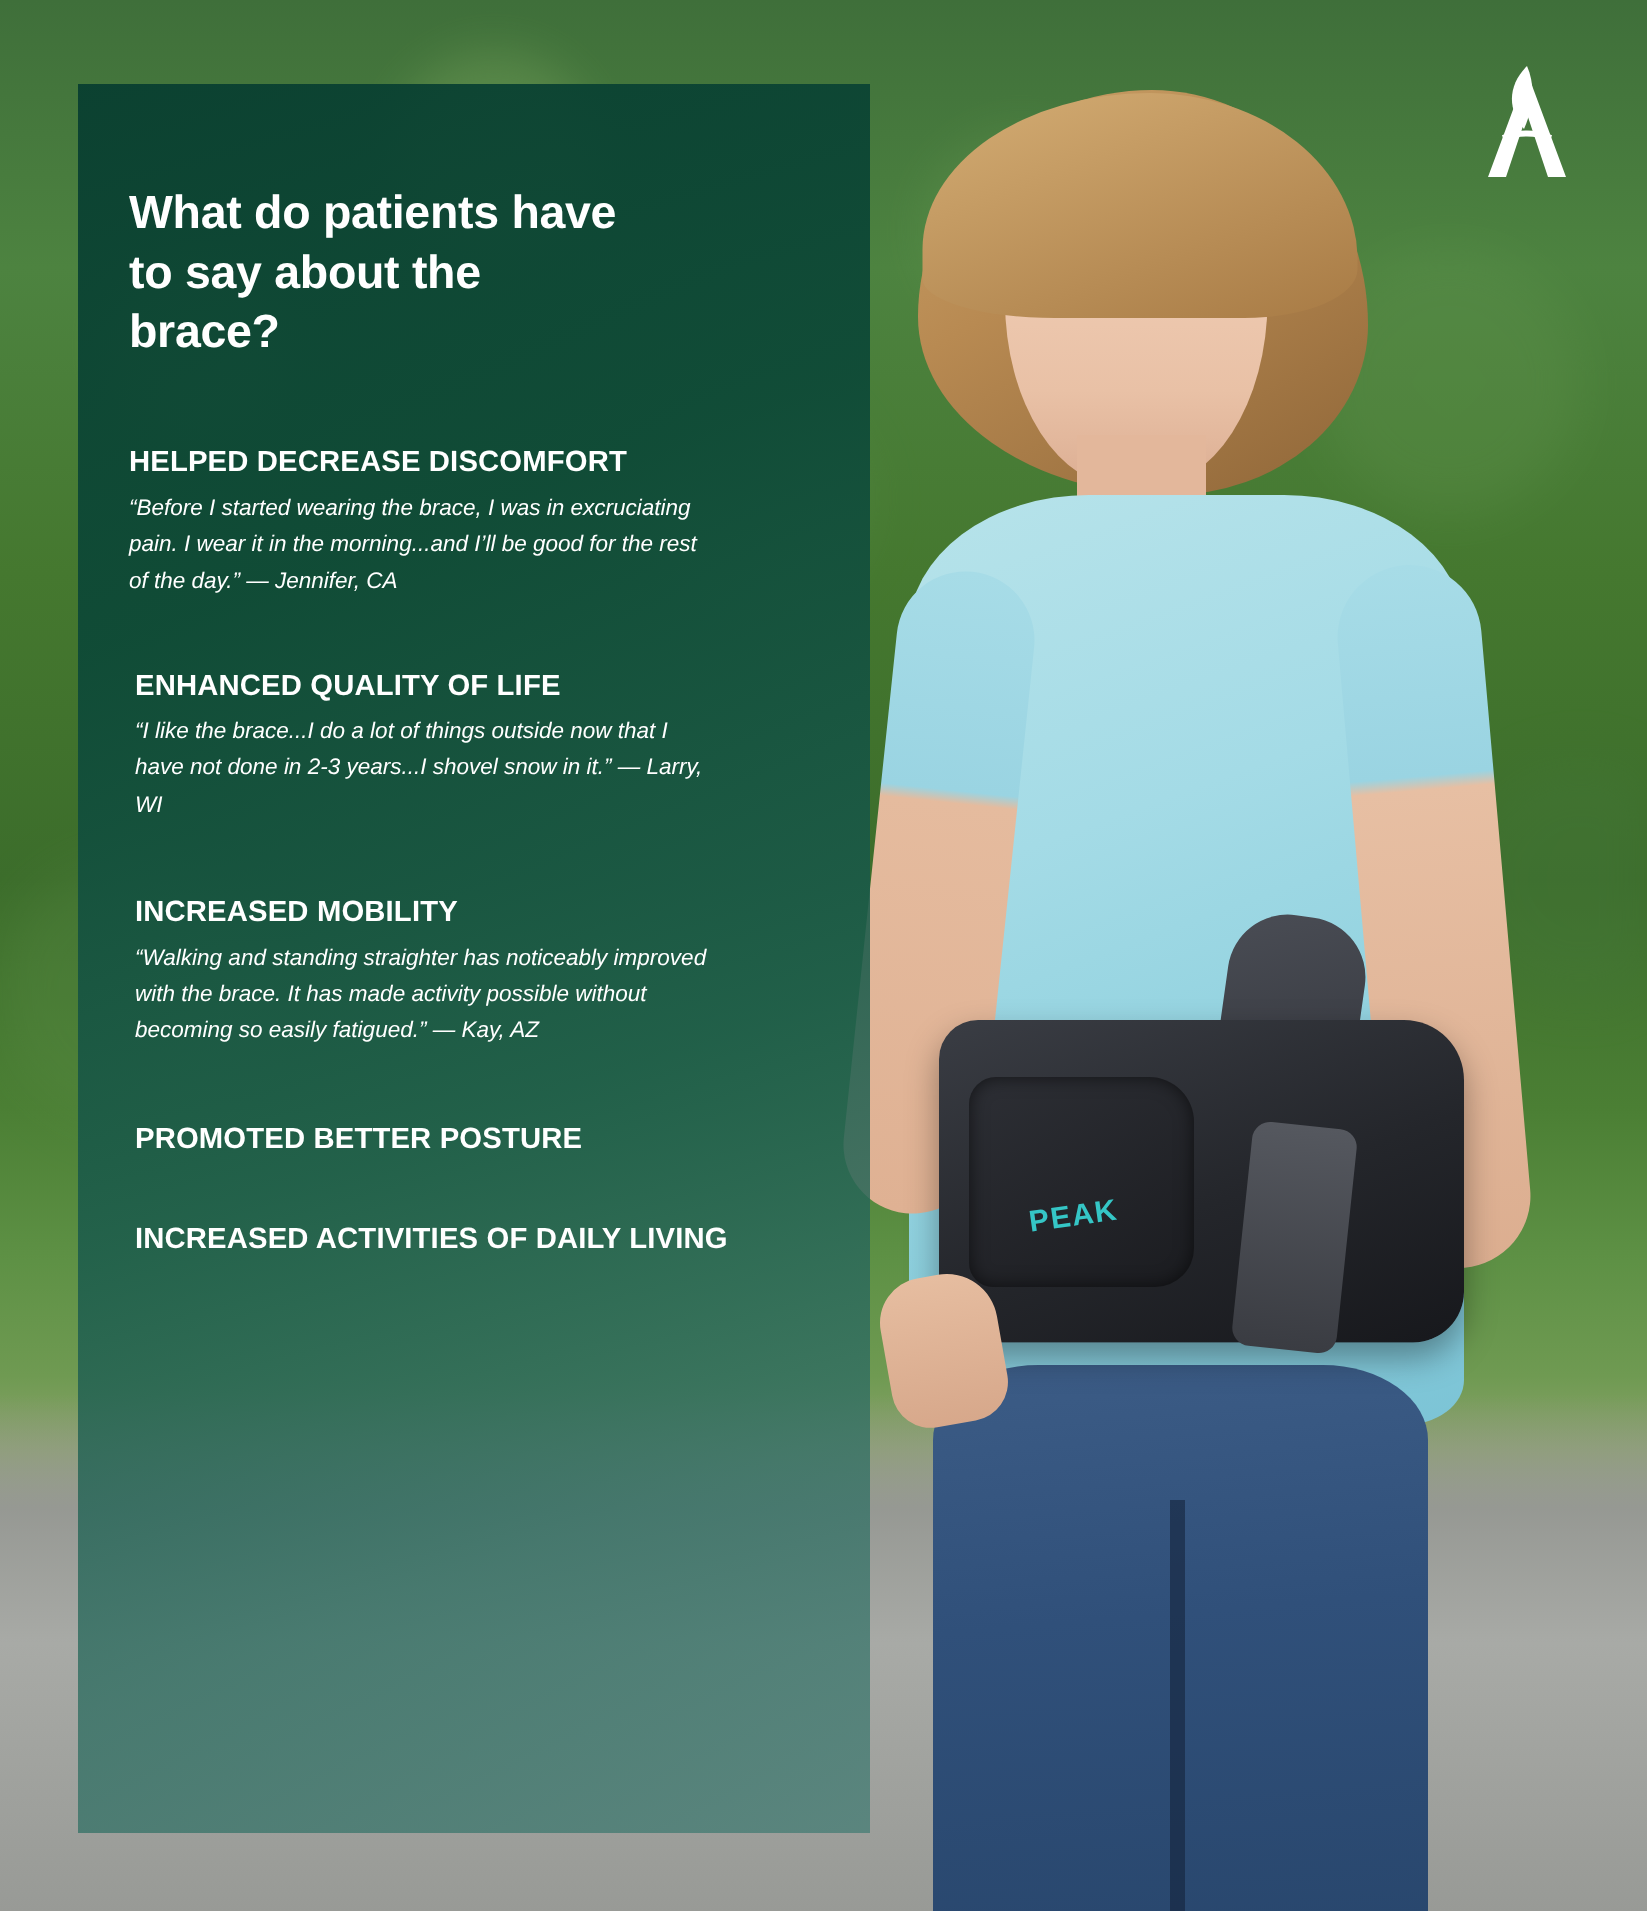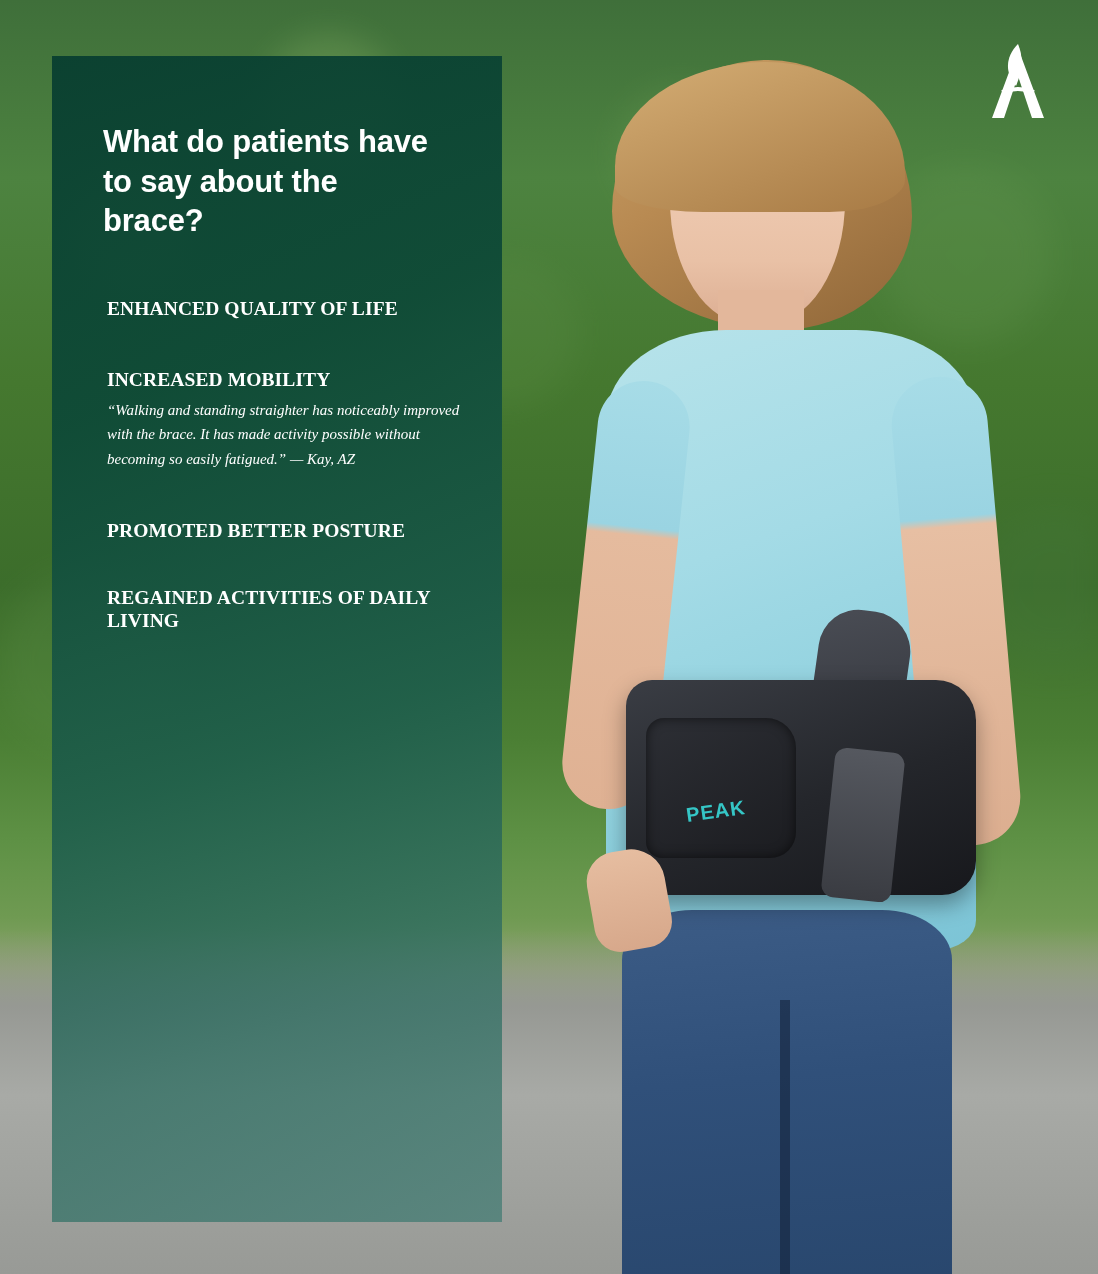--- a/index.html
+++ b/index.html
@@ -76,30 +76,30 @@
     width: 92px;
     height: 84px;
     color: #ffffff;
   }
 
   
   .panel {
     position: absolute;
     left: 52px;
     top: 56px;
-    width: 450px;
+    width: 528px;
     height: 1166px;
     background: linear-gradient(160deg,
         rgba(8,62,48,0.94) 0%,
         rgba(12,72,55,0.92) 28%,
         rgba(28,92,76,0.88) 58%,
         rgba(52,112,100,0.82) 80%,
         rgba(72,126,118,0.78) 100%);
     box-sizing: border-box;
-    padding: 66px 40px 40px 51px;
+    padding: 66px 40px 40px 34px;
     color: #ffffff;
   }
 
   .panel-title {
     font-size: 31px;
     line-height: 1.28;
     font-weight: bold;
     letter-spacing: -0.2px;
     margin: 0 0 56px 0;
     max-width: 330px;
@@ -122,21 +122,21 @@
     font-weight: 500;
   }
 
   
   .t0 { margin-bottom: 46px; }
   .t1 { margin-bottom: 48px; }
   .t2 { margin-bottom: 19px; }
   .t3 { margin-bottom: 44px; margin-top: 48px; }
   .t4 { margin-bottom: 0; }
 
-  .indent-1 { padding-left: 4px; font-family: Liberation Serif, serif; }
+  .indent-1 { padding-left: 4px; }
 
   
   .model {
     position: absolute;
     left: 560px;
     top: 50px;
     width: 540px;
     height: 1224px;
   }
   .hair {
@@ -282,32 +282,37 @@
     <svg viewBox="0 0 92 84" width="92" height="84" aria-hidden="true">
       <path d="M46 6 L72 76 L60 76 L46 34 L32 76 L20 76 Z" fill="#ffffff"></path>
       <path d="M30 50 Q46 44 62 50" stroke="#ffffff" stroke-width="4" fill="none"></path>
       <path d="M46 2 C34 14 32 30 44 44 C50 30 52 16 46 2 Z" fill="#ffffff"></path>
     </svg>
   </div>
 
   <div class="panel">
     <h1 class="panel-title">What do patients have to say about the brace?</h1>
 
+    <div class="testimonial t0">
+      <div class="t-head">HELPED DECREASE DISCOMFORT</div>
+      <p class="t-body">“Before I started wearing the brace, I was in excruciating pain. I wear it in the morning...and I’ll be good for the rest of the day.” — Jennifer, CA</p>
+    </div>
 
     <div class="testimonial t1 indent-1">
       <div class="t-head">ENHANCED QUALITY OF LIFE</div>
+      <p class="t-body">“I like the brace...I do a lot of things outside now that I have not done in 2-3 years...I shovel snow in it.” — Larry, WI</p>
     </div>
 
     <div class="testimonial t2 indent-1">
       <div class="t-head">INCREASED MOBILITY</div>
       <p class="t-body">“Walking and standing straighter has noticeably improved with the brace. It has made activity possible without becoming so easily fatigued.” — Kay, AZ</p>
     </div>
 
     <div class="testimonial t3 indent-1">
       <div class="t-head">PROMOTED BETTER POSTURE</div>
     </div>
 
     <div class="testimonial t4 indent-1">
-      <div class="t-head">REGAINED ACTIVITIES OF DAILY LIVING</div>
+      <div class="t-head">INCREASED ACTIVITIES OF DAILY LIVING</div>
     </div>
   </div>
 
 </div>
 
 </body></html>

